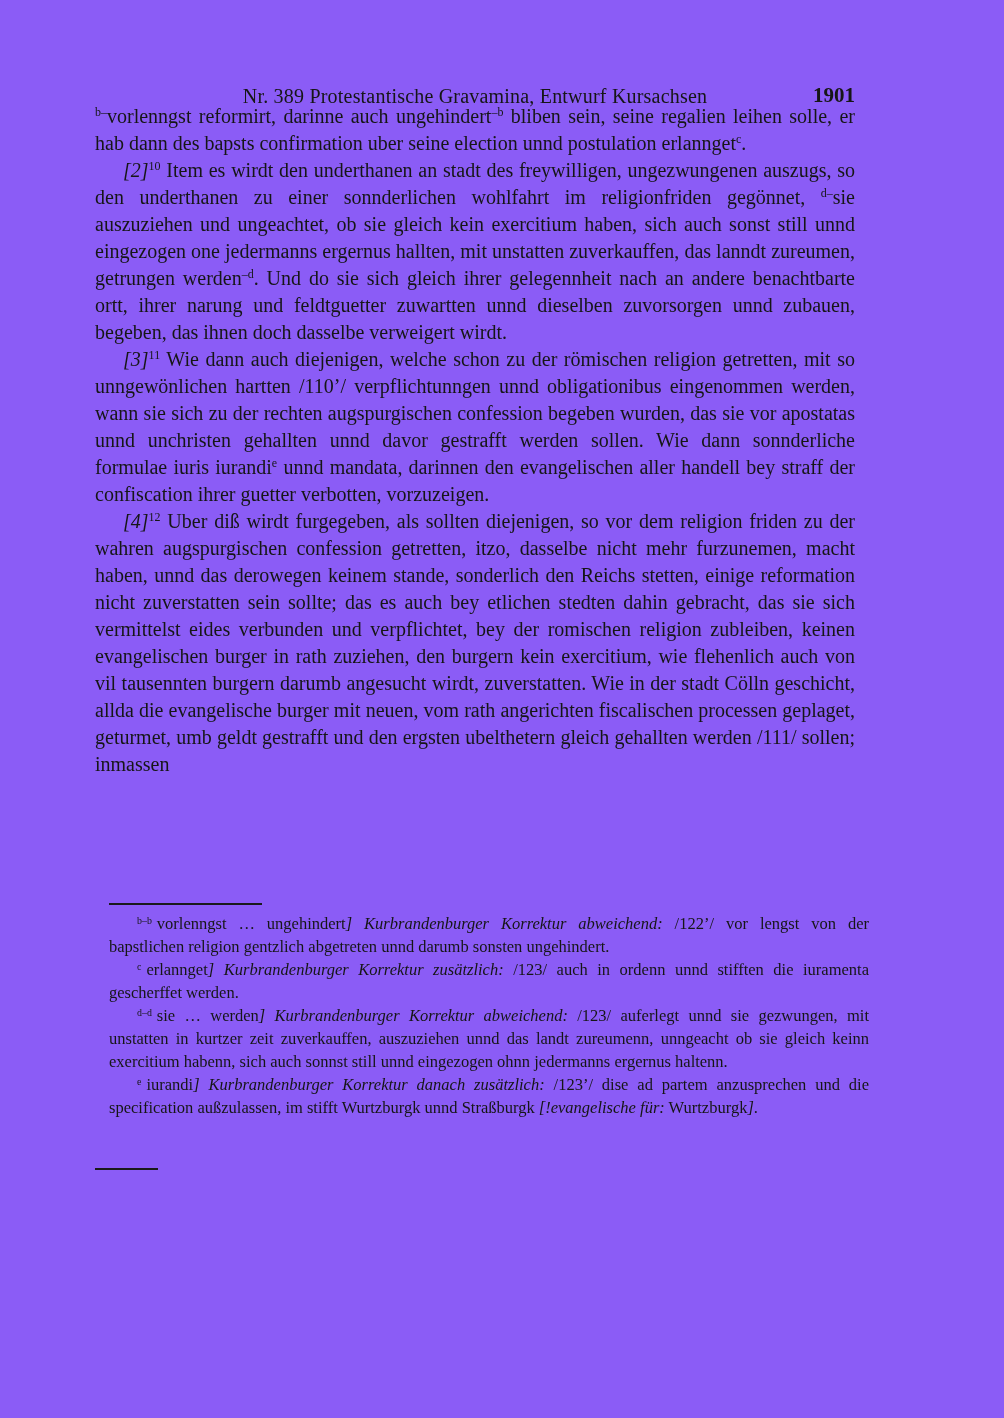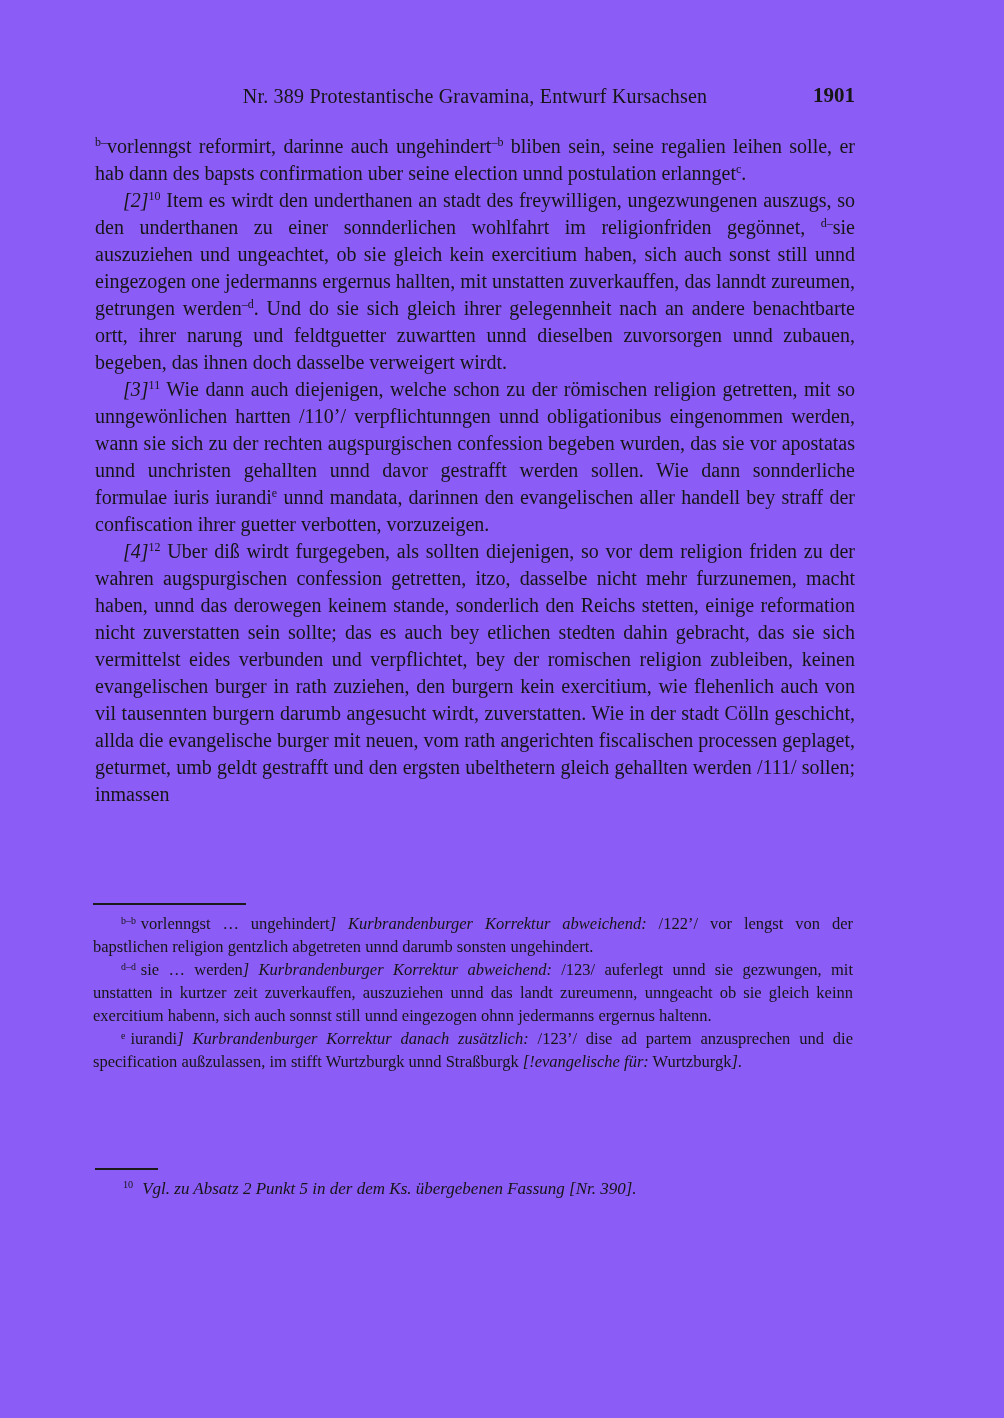--- a/index.html
+++ b/index.html
@@ -24,41 +24,41 @@
   .running-title { text-align: center; letter-spacing: 0.2px; }
   .page-number {
     position: absolute;
     top: -1px;
     right: 0;
     font-size: 21px;
     font-weight: bold;
   }
   .body-text {
     position: absolute;
-    top: 133px;
+    top: 103px;
     left: 95px;
     width: 760px;
     font-size: 20px;
     line-height: 27px;
     text-align: justify;
   }
   .para { margin: 0; text-indent: 28px; }
   .para.no-indent { text-indent: 0; }
   sup {
     font-size: 60%;
     line-height: 0;
     vertical-align: baseline;
     position: relative;
     top: -0.55em;
   }
   .para-marker { font-style: italic; }
   .apparatus {
     position: absolute;
     top: 903px;
-    left: 93px;
+    left: 109px;
     width: 760px;
     font-size: 16.5px;
     line-height: 23px;
     text-align: justify;
   }
   .rule {
     border-top: 2px solid #1a1a1a;
     height: 0;
   }
   .rule-long { width: 153px; margin-bottom: 7px; }
@@ -90,22 +90,22 @@
   <main class="body-text">
     <p class="para no-indent"><sup>b–</sup><span>vorlenngst reformirt, darinne auch ungehindert</span><sup>–b</sup><span> bliben sein, seine regalien leihen solle, er hab dann des bapsts confirmation uber seine election unnd postulation erlannget</span><sup>c</sup><span>.</span></p>
     <p class="para"><i class="para-marker">[2]</i><sup>10</sup><span> Item es wirdt den underthanen an stadt des freywilligen, ungezwungenen auszugs, so den underthanen zu einer sonnderlichen wohlfahrt im religionfriden gegönnet, </span><sup>d–</sup><span>sie auszuziehen und ungeachtet, ob sie gleich kein exercitium haben, sich auch sonst still unnd eingezogen one jedermanns ergernus hallten, mit unstatten zuverkauffen, das lanndt zureumen, getrungen werden</span><sup>–d</sup><span>. Und do sie sich gleich ihrer gelegennheit nach an andere benachtbarte ortt, ihrer narung und feldtguetter zuwartten unnd dieselben zuvorsorgen unnd zubauen, begeben, das ihnen doch dasselbe verweigert wirdt.</span></p>
     <p class="para"><i class="para-marker">[3]</i><sup>11</sup><span> Wie dann auch diejenigen, welche schon zu der römischen religion getretten, mit so unngewönlichen hartten /110’/ verpflichtunngen unnd obligationibus eingenommen werden, wann sie sich zu der rechten augspurgischen confession begeben wurden, das sie vor apostatas unnd unchristen gehallten unnd davor gestrafft werden sollen. Wie dann sonnderliche formulae iuris iurandi</span><sup>e</sup><span> unnd mandata, darinnen den evangelischen aller handell bey straff der confiscation ihrer guetter verbotten, vorzuzeigen.</span></p>
     <p class="para"><i class="para-marker">[4]</i><sup>12</sup><span> Uber diß wirdt furgegeben, als sollten diejenigen, so vor dem religion friden zu der wahren augspurgischen confession getretten, itzo, dasselbe nicht mehr furzunemen, macht haben, unnd das derowegen keinem stande, sonderlich den Reichs stetten, einige reformation nicht zuverstatten sein sollte; das es auch bey etlichen stedten dahin gebracht, das sie sich vermittelst eides verbunden und verpflichtet, bey der romischen religion zubleiben, keinen evangelischen burger in rath zuziehen, den burgern kein exercitium, wie flehenlich auch von vil tausennten burgern darumb angesucht wirdt, zuverstatten. Wie in der stadt Cölln geschicht, allda die evangelische burger mit neuen, vom rath angerichten fiscalischen processen geplaget, geturmet, umb geldt gestrafft und den ergsten ubelthetern gleich gehallten werden /111/ sollen; inmassen</span></p>
   </main>
 
   <section class="apparatus">
     <div class="rule rule-long"></div>
     <p class="app-note"><sup>b–b</sup><span>vorlenngst … ungehindert</span><i class="para-marker">] Kurbrandenburger Korrektur abweichend:</i><span> /122’/ vor lengst von der bapstlichen religion gentzlich abgetreten unnd darumb sonsten ungehindert.</span></p>
+    <p class="app-note"><sup>c</sup><span>erlannget</span><i class="para-marker">] Kurbrandenburger Korrektur zusätzlich:</i><span> /123/ auch in ordenn unnd stifften die iuramenta gescherffet werden.</span></p>
     <p class="app-note"><sup>d–d</sup><span>sie … werden</span><i class="para-marker">] Kurbrandenburger Korrektur abweichend:</i><span> /123/ auferlegt unnd sie gezwungen, mit unstatten in kurtzer zeit zuverkauffen, auszuziehen unnd das landt zureumenn, unngeacht ob sie gleich keinn exercitium habenn, sich auch sonnst still unnd eingezogen ohnn jedermanns ergernus haltenn.</span></p>
     <p class="app-note"><sup>e</sup><span>iurandi</span><i class="para-marker">] Kurbrandenburger Korrektur danach zusätzlich:</i><span> /123’/ dise ad partem anzusprechen und die specification außzulassen, im stifft Wurtzburgk unnd Straßburgk </span><i class="para-marker">[!evangelische für:</i><span> Wurtzburgk</span><i class="para-marker">]</i><span>.</span></p>
   </section>
 
   <section class="footnotes">
     <div class="rule rule-short"></div>
-    <p class="footnote"><sup>10</sup><i>Vgl. zu Absatz 2 Punkt 5 in der dem Ks. übergebenen Fassung [Nr. 390].</i></p>
   </section>
 
 </div>
 
 </body></html>

